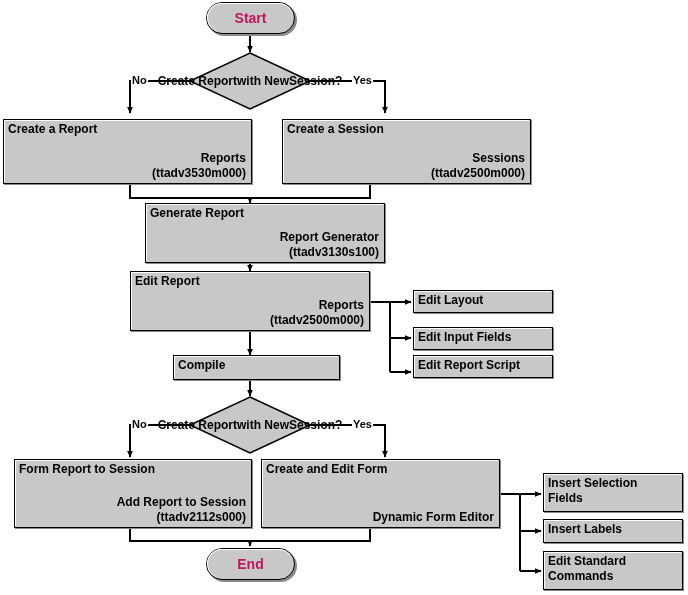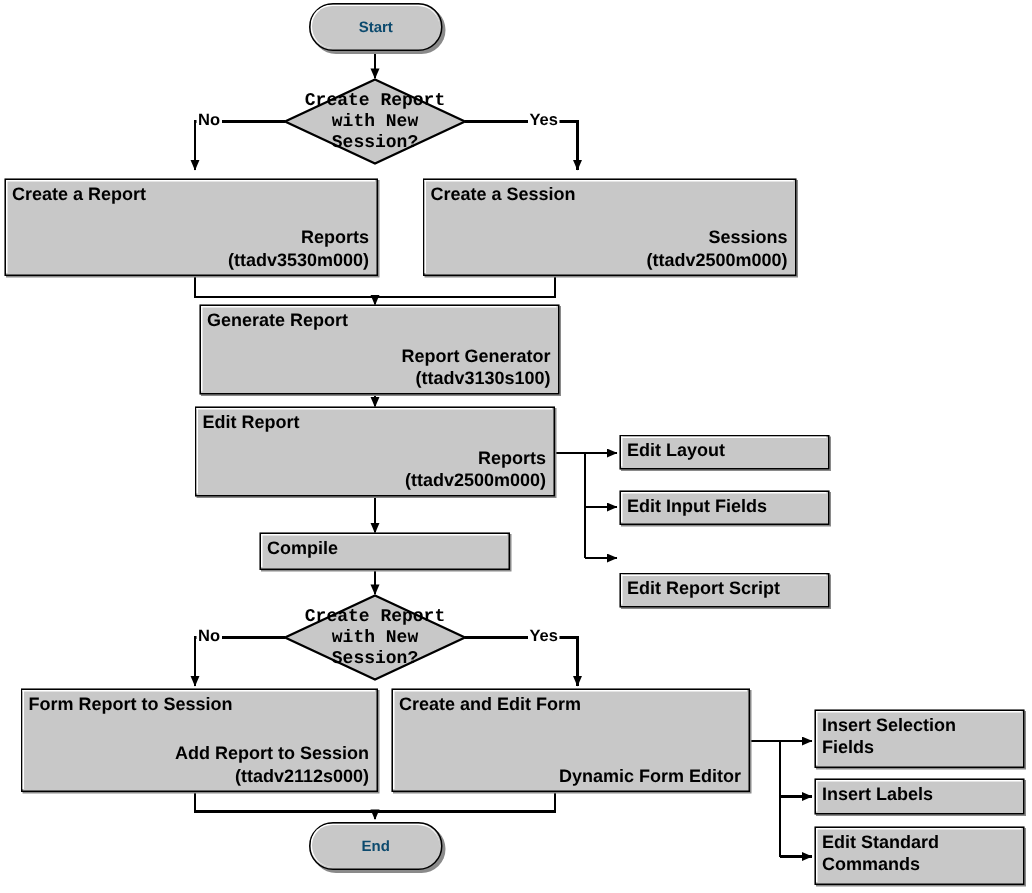--- a/index.html
+++ b/index.html
@@ -75,47 +75,46 @@
     color: #000000;
     text-align: left;
   }
 
   
   .term {
     border-radius: 17px;
     display: flex;
     align-items: center;
     justify-content: center;
-    font-size: 10px;
-    font-weight: bold;
-    color: #0c4a6e;
+    font-size: 14px;
+    font-weight: bold;
+    color: #be185d;
     box-shadow: 2px 2px 0 0 #8a8a8a;
   }
   .term::before { border-radius: 17px; }
 
   
   .decision {
     position: absolute;
   }
   .decision svg { position: absolute; left: 0; top: 0; }
   .decision .dtext {
     position: absolute;
     left: 0; top: 0;
     width: 100%; height: 100%;
     display: flex;
-    flex-direction: column;
+    flex-direction: row;
     align-items: center;
     justify-content: center;
     font-size: 12px;
     font-weight: bold;
     line-height: 14px;
     color: #000000;
     text-align: center;
     white-space: nowrap;
-    font-family: Liberation Mono, monospace;
   }
 
   
   .elabel {
     position: absolute;
     font-size: 11px;
     font-weight: bold;
     color: #000000;
     background: #ffffff;
     padding: 0 1px;
@@ -198,21 +197,21 @@
   </div>
 
   <div class="node proc" style="left:261px; top:119px; width:249px; height:65px;margin-left:21px;">
     <div class="title">Create a Session</div>
     <div class="meta">
       <div>Sessions</div>
       <div>(ttadv2500m000)</div>
     </div>
   </div>
 
-  <div class="node proc" style="left:133px; top:203px; width:240px; height:60px;">
+  <div class="node proc" style="left:145px; top:203px; width:240px; height:60px;">
     <div class="title">Generate Report</div>
     <div class="meta">
       <div>Report Generator</div>
       <div>(ttadv3130s100)</div>
     </div>
   </div>
 
   <div class="node proc" style="left:130px; top:271px; width:240px; height:60px;">
     <div class="title">Edit Report</div>
     <div class="meta">
@@ -220,21 +219,21 @@
       <div>(ttadv2500m000)</div>
     </div>
   </div>
 
   <div class="node leaf" style="left:413px; top:290px; width:140px; height:23px;">
     <span>Edit Layout</span>
   </div>
   <div class="node leaf" style="left:413px; top:327px; width:140px; height:23px;">
     <span>Edit Input Fields</span>
   </div>
-  <div class="node leaf" style="left:413px; top:382px; width:140px; height:23px;">
+  <div class="node leaf" style="left:413px; top:355px; width:140px; height:23px;">
     <span>Edit Report Script</span>
   </div>
 
   <div class="node proc" style="left:173px; top:355px; width:167px; height:25px;">
     <div class="title">Compile</div>
   </div>
 
   <div class="decision" style="left:188px; top:395px; width:124px; height:60px;">
     <svg width="124" height="60" xmlns="http://www.w3.org/2000/svg">
       <polygon points="62,2 122,30 62,58 2,30" fill="#c8c8c8" stroke="#000000" stroke-width="1.5"></polygon>

